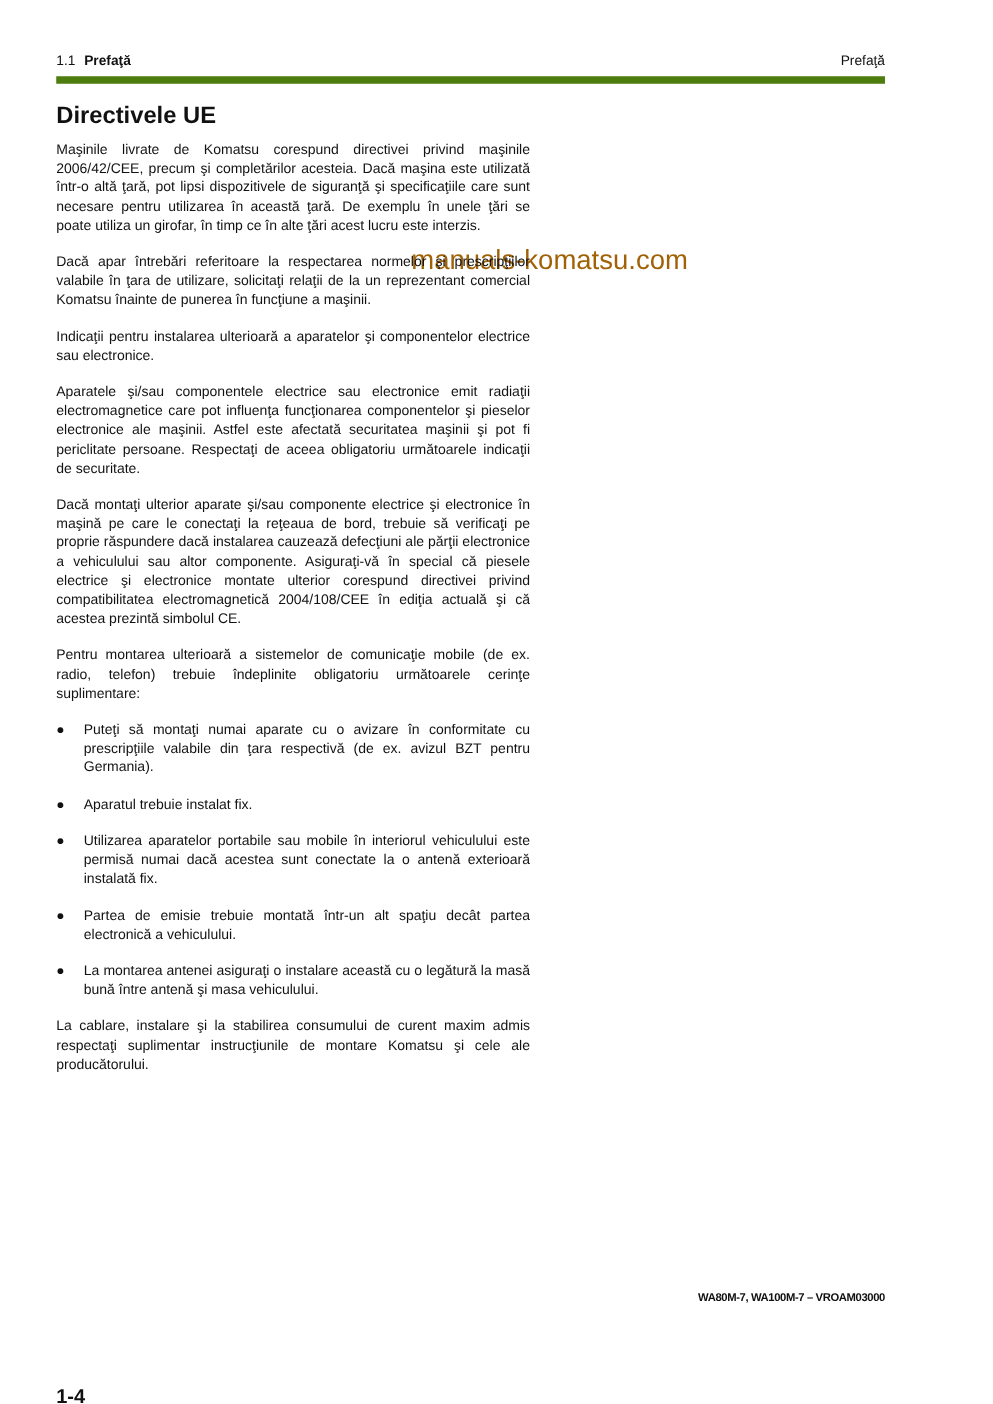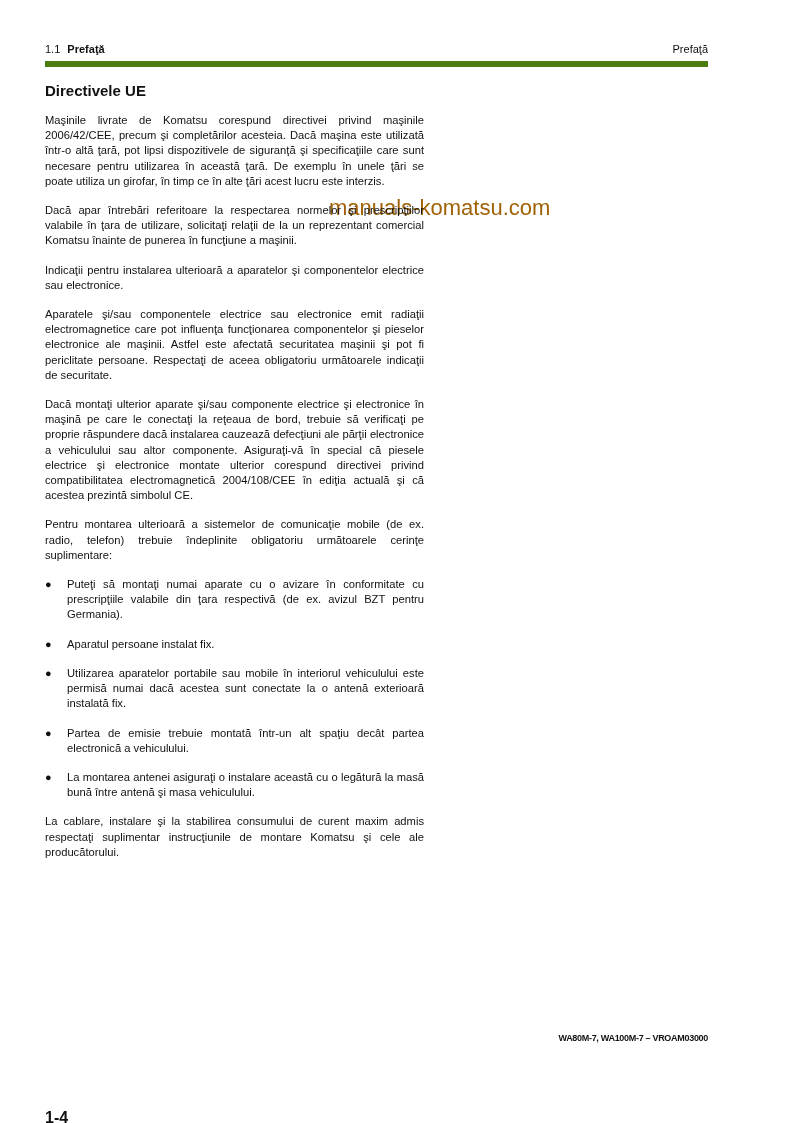--- a/index.html
+++ b/index.html
@@ -4,21 +4,21 @@
   <style>
     html, body { margin: 0; padding: 0; background: #ffffff; }
     body { width: 794px; height: 1123px; position: relative; overflow: hidden;
       font-family: "Liberation Sans", sans-serif; color: #111; }
     .header { position: absolute; left: 45px; right: 86px; top: 40px; height: 21px;
       border-bottom: 6px solid #4d7c0f; font-size: 11px; }
     .header .left { position: absolute; left: 0; top: 3px; }
     .header .left .sec { margin-right: 4px; }
     .header .left .ttl { font-weight: bold; }
     .header .right { position: absolute; right: 0; top: 3px; }
-    h1 { position: absolute; left: 45px; top: 82px; margin: 0; font-size: 15px; font-weight: bold; }
+    h1 { position: absolute; left: 45px; top: 82px; margin: 0; font-size: 19px; font-weight: bold; }
     .content { position: absolute; left: 45px; top: 113px; width: 379px; font-size: 11.2px; line-height: 15.2px; text-align: justify; }
     .content p { margin: 0 0 14px 0; }
     .content ul { list-style: none; margin: 0 0 14px 0; padding: 0; }
     .content li { position: relative; padding-left: 22px; margin-bottom: 14px; }
     .content li .bullet { position: absolute; left: 0; top: 0; font-size: 11px; }
     .watermark { position: absolute; left: 329px; top: 195px; font-size: 22px; color: #a16207; }
     .footer-left { position: absolute; left: 45px; top: 1109px; font-size: 16px; font-weight: bold; }
     .footer-right { position: absolute; right: 86px; top: 1033px; font-size: 9px; font-weight: bold; letter-spacing: -0.3px; }
   </style>
 </head>
@@ -43,21 +43,21 @@
   <p>Aparatele şi/sau componentele electrice sau electronice emit radiaţii electromagnetice care pot influenţa funcţionarea componentelor şi pieselor electronice ale maşinii. Astfel este afectată securitatea maşinii şi pot fi periclitate persoane. Respectaţi de aceea obligatoriu următoarele indicaţii de securitate.</p>
   <p>Dacă montaţi ulterior aparate şi/sau componente electrice şi electronice în maşină pe care le conectaţi la reţeaua de bord, trebuie să verificaţi pe proprie răspundere dacă instalarea cauzează defecţiuni ale părţii electronice a vehiculului sau altor componente. Asiguraţi-vă în special că piesele electrice şi electronice montate ulterior corespund directivei privind compatibilitatea electromagnetică 2004/108/CEE în ediţia actuală şi că acestea prezintă simbolul CE.</p>
   <p>Pentru montarea ulterioară a sistemelor de comunicaţie mobile (de ex. radio, telefon) trebuie îndeplinite obligatoriu următoarele cerinţe suplimentare:</p>
   <ul>
     <li>
       <span class="bullet">●</span>
       <span>Puteţi să montaţi numai aparate cu o avizare în conformitate cu prescripţiile valabile din ţara respectivă (de ex. avizul BZT pentru Germania).</span>
     </li>
     <li>
       <span class="bullet">●</span>
-      <span>Aparatul persoane instalat fix.</span>
+      <span>Aparatul trebuie instalat fix.</span>
     </li>
     <li>
       <span class="bullet">●</span>
       <span>Utilizarea aparatelor portabile sau mobile în interiorul vehiculului este permisă numai dacă acestea sunt conectate la o antenă exterioară instalată fix.</span>
     </li>
     <li>
       <span class="bullet">●</span>
       <span>Partea de emisie trebuie montată într-un alt spaţiu decât partea electronică a vehiculului.</span>
     </li>
     <li>

